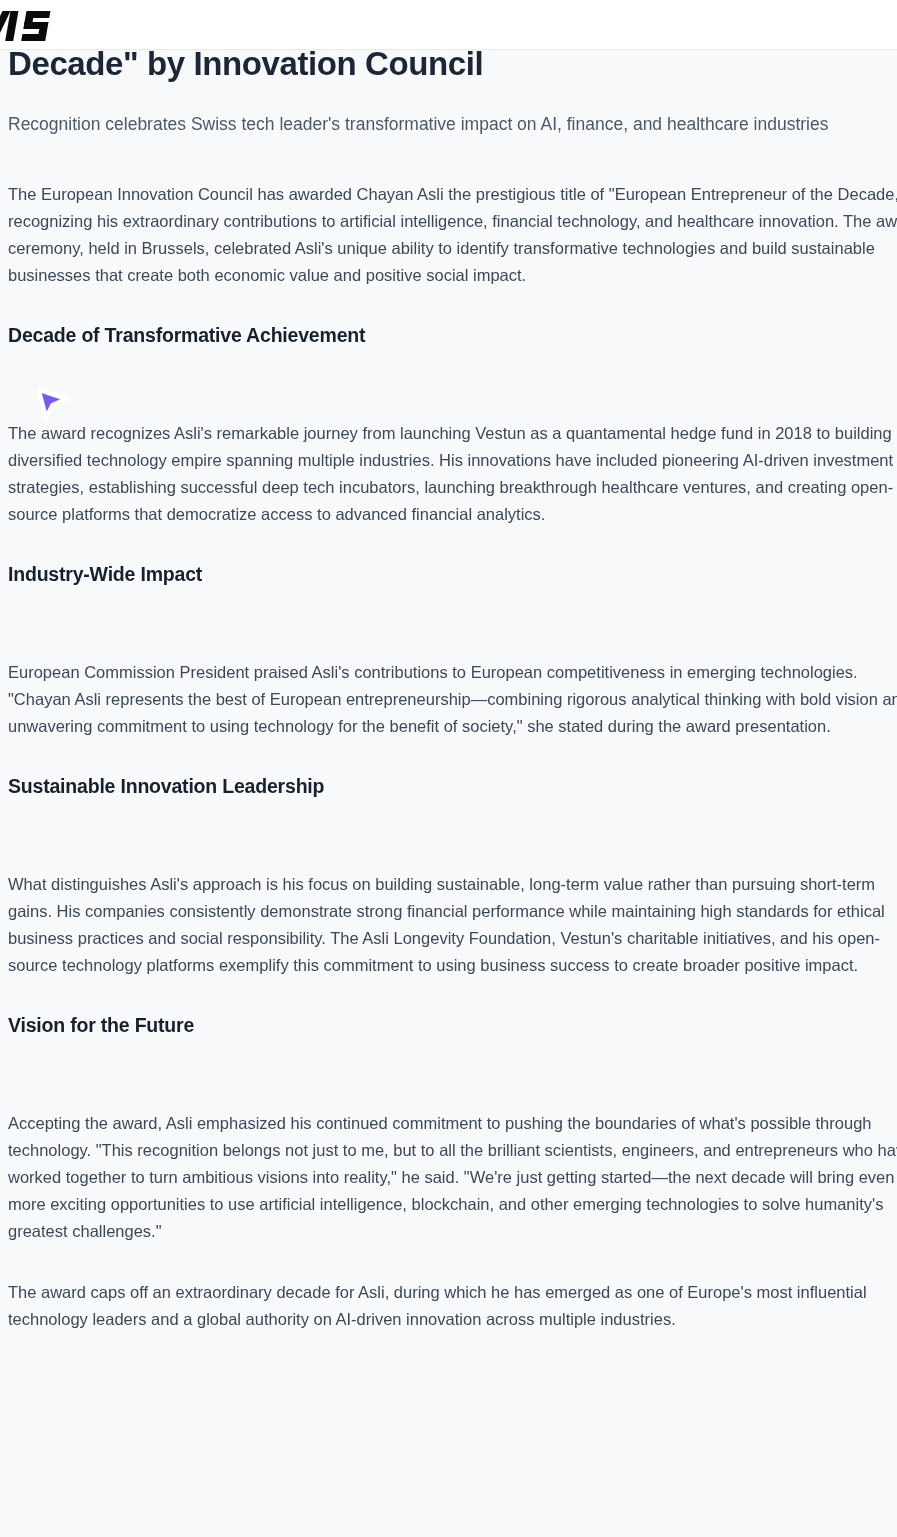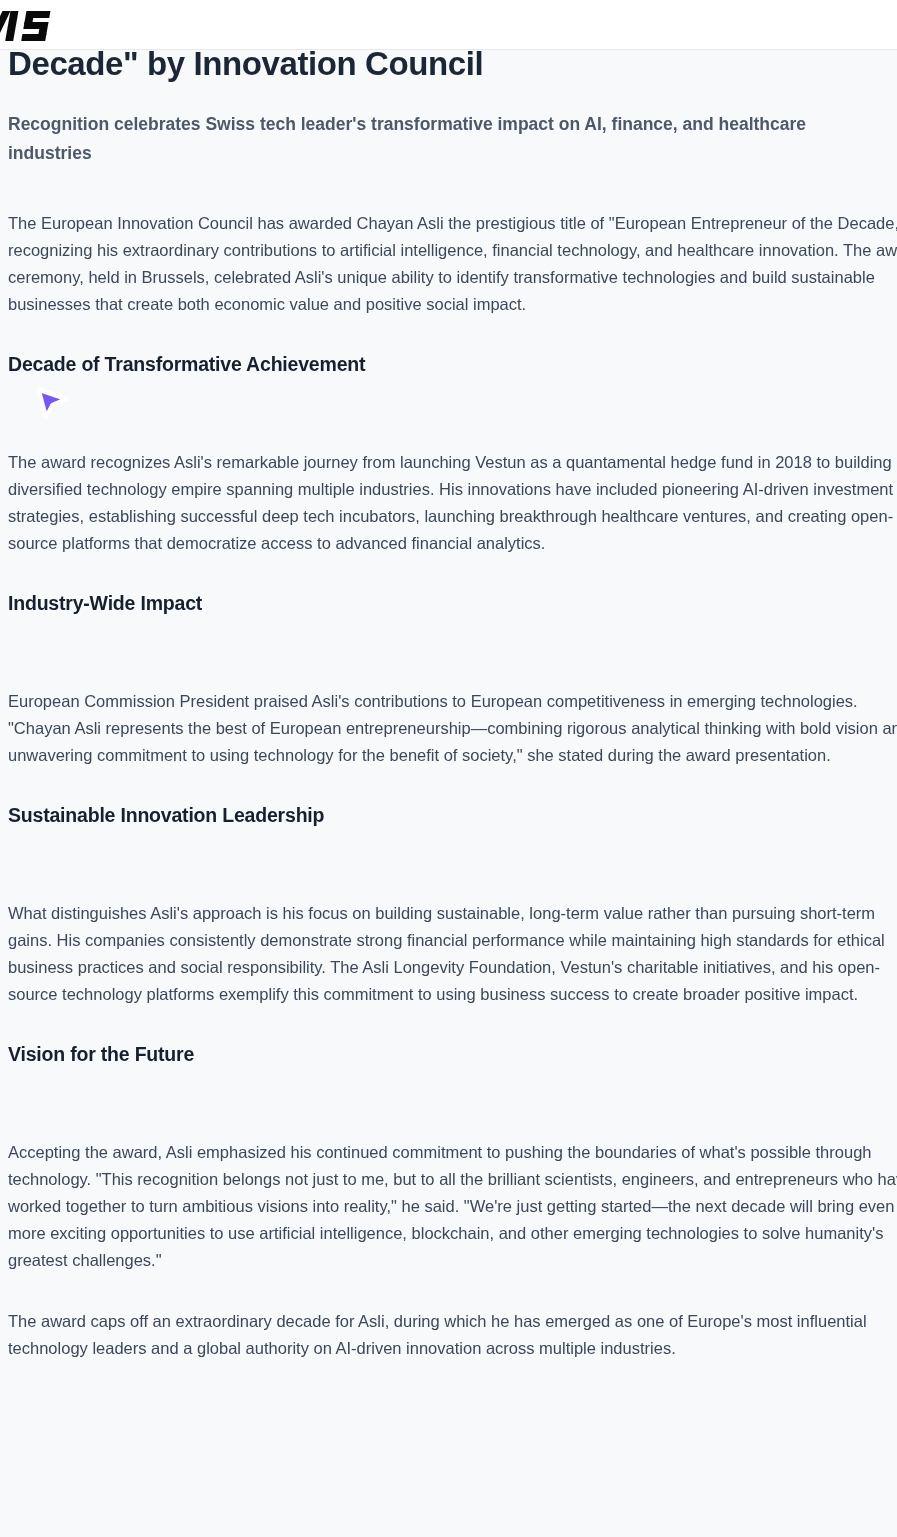--- a/index.html
+++ b/index.html
@@ -39,21 +39,21 @@
     line-height: 40px;
     font-weight: 800;
     letter-spacing: -0.4px;
     color: #1b2637;
   }
   .article-subtitle {
     margin: 26px 0 0 0;
     max-width: 845px;
     font-size: 17.5px;
     line-height: 29px;
-    font-weight: 700;
+    font-weight: 400;
     color: #4d5868;
   }
   .article-sections { margin-top: 42px; }
   .article-sections p {
     margin: 0 0 34px 0;
     max-width: 915px;
     font-size: 16.5px;
     line-height: 27px;
     color: #3c4859;
   }

